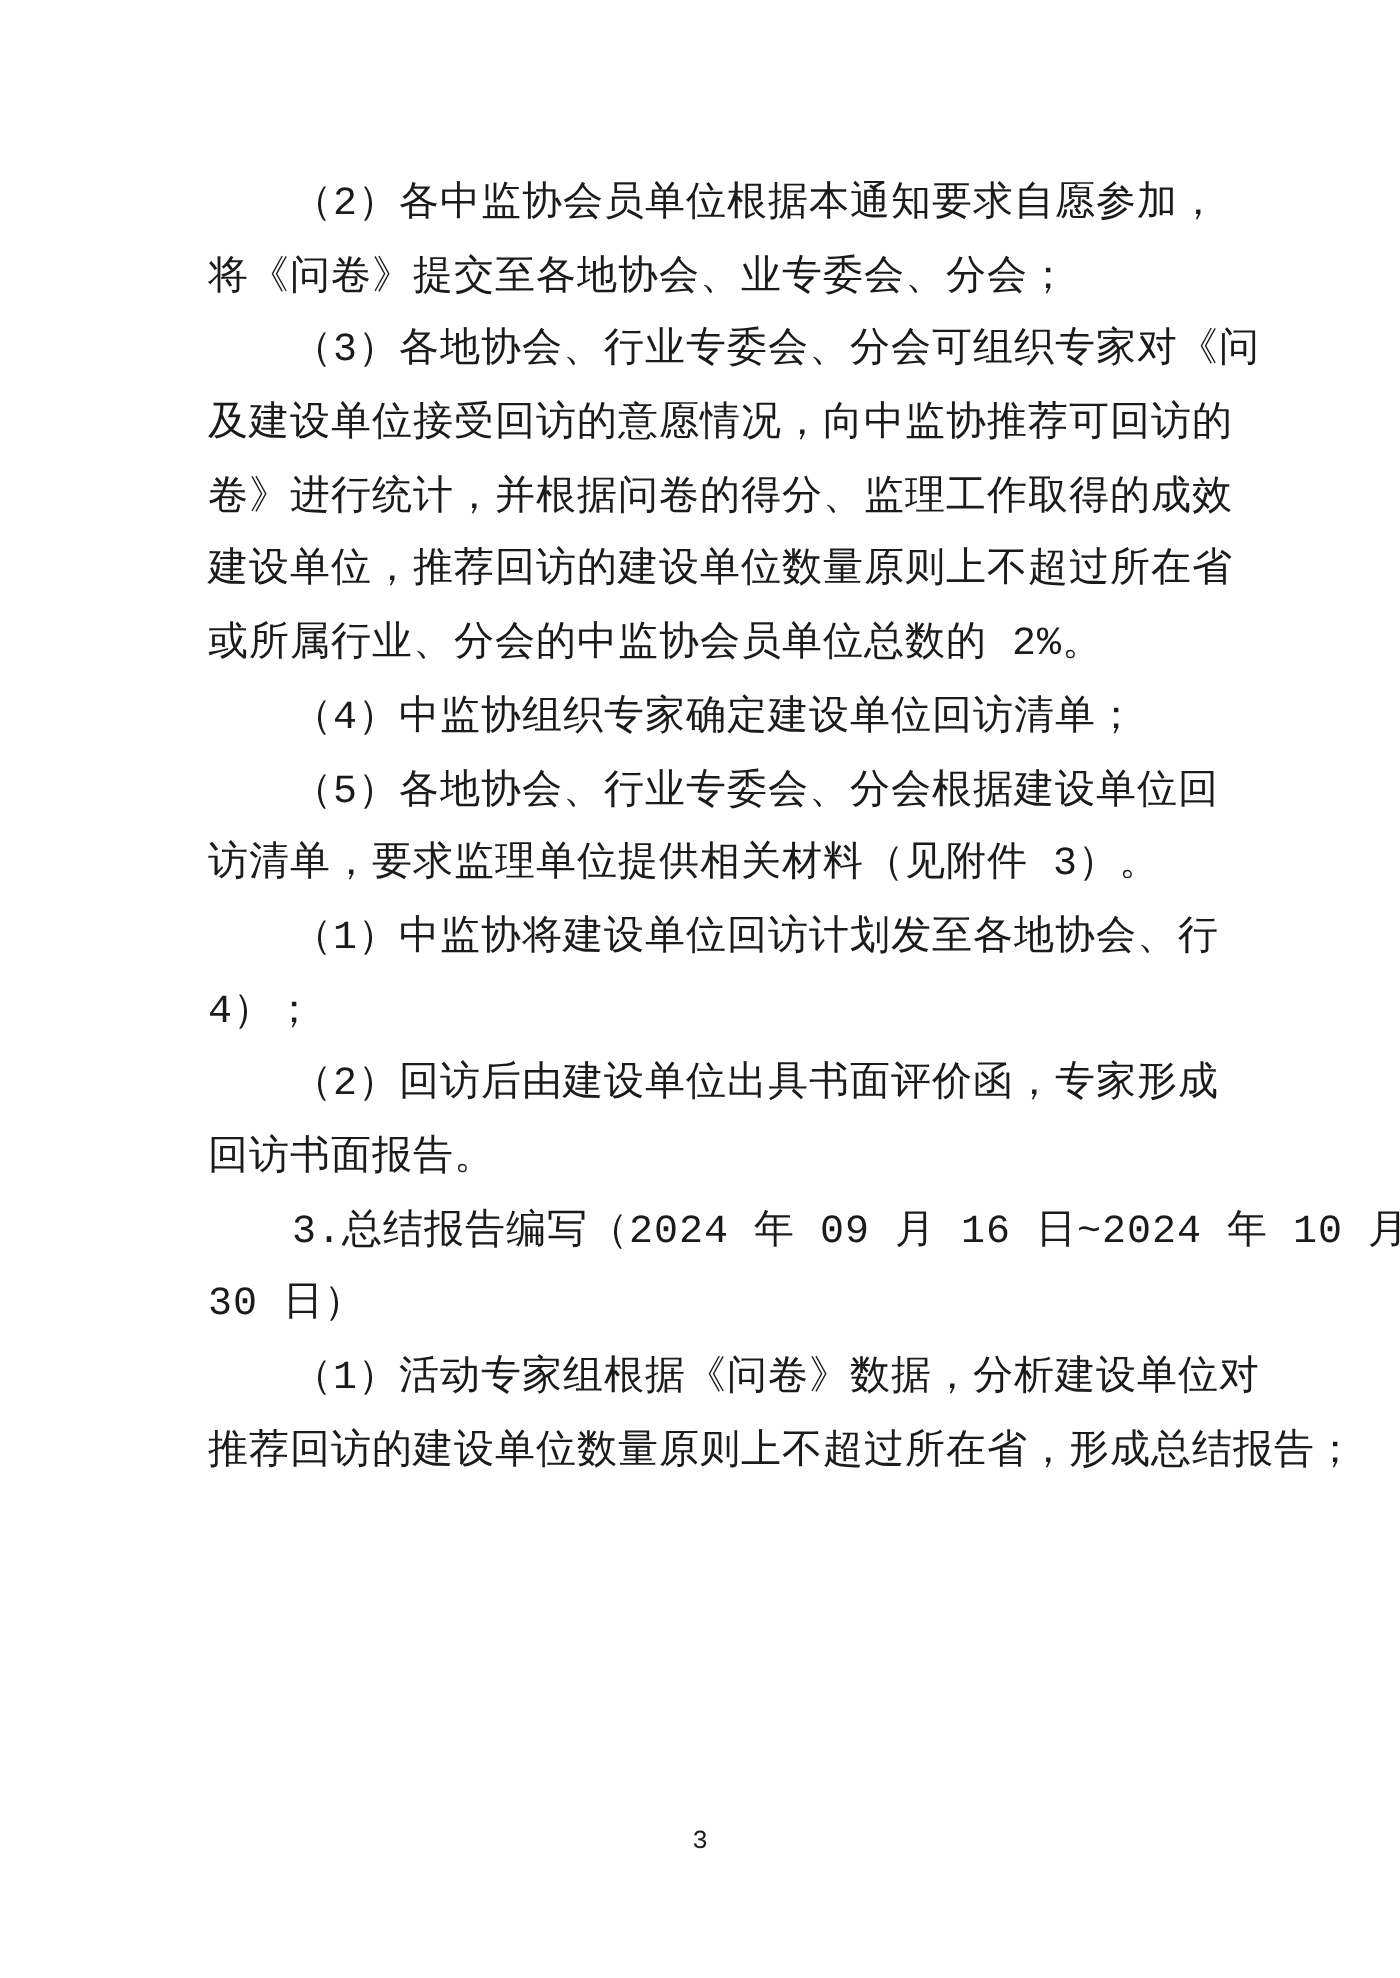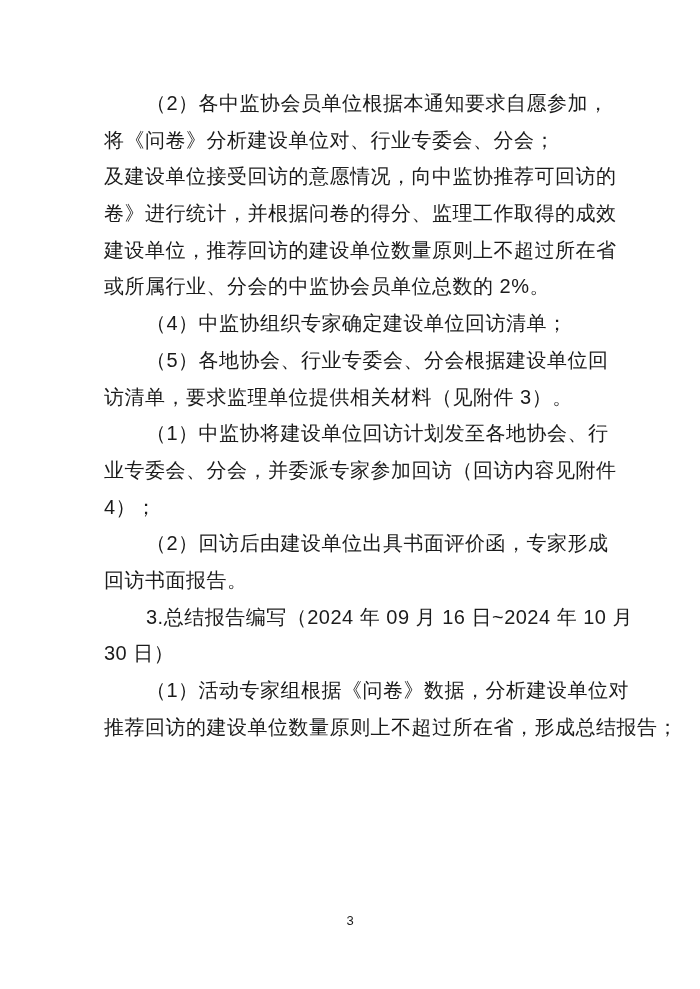--- a/index.html
+++ b/index.html
@@ -6,21 +6,21 @@
     margin: 0;
     padding: 0;
     background: #ffffff;
   }
   .page {
     position: relative;
     width: 700px;
     height: 989px;
     background: #ffffff;
     overflow: hidden;
-    font-family: Liberation Sans, sans-serif;
+    font-family: Liberation Mono, monospace;
     color: #1b1b1b;
   }
   .text-block {
     position: absolute;
     left: 104px;
     top: 85px;
     width: 504px;
   }
   .ln {
     font-size: 20px;
@@ -49,30 +49,30 @@
     line-height: 18px;
     color: #1b1b1b;
   }
 </style>
 </head>
 <body>
 
 <div class="page">
   <div class="text-block">
     <div class="ln ind jst">（2）各中监协会员单位根据本通知要求自愿参加，</div>
-    <div class="ln">将《问卷》分析建设单位对、行业专委会、分会；</div>
+    <div class="ln">将《问卷》提交至各地协会、业专委会、分会；</div>
+    <div class="ln ind jst">（3）各地协会、行业专委会、分会可组织专家对《问</div>
     <div class="ln jst">及建设单位接受回访的意愿情况，向中监协推荐可回访的</div>
     <div class="ln jst">卷》进行统计，并根据问卷的得分、监理工作取得的成效</div>
     <div class="ln jst">建设单位，推荐回访的建设单位数量原则上不超过所在省</div>
     <div class="ln">或所属行业、分会的中监协会员单位总数的 2%。</div>
     <div class="ln ind">（4）中监协组织专家确定建设单位回访清单；</div>
     <div class="ln ind jst">（5）各地协会、行业专委会、分会根据建设单位回</div>
     <div class="ln">访清单，要求监理单位提供相关材料（见附件 3）。</div>
     <div class="ln ind jst">（1）中监协将建设单位回访计划发至各地协会、行</div>
-    <div class="ln jst">业专委会、分会，并委派专家参加回访（回访内容见附件</div>
     <div class="ln">4）；</div>
     <div class="ln ind jst">（2）回访后由建设单位出具书面评价函，专家形成</div>
     <div class="ln">回访书面报告。</div>
     <div class="ln ind jst">3.总结报告编写（2024 年 09 月 16 日~2024 年 10 月</div>
     <div class="ln">30 日）</div>
     <div class="ln ind jst">（1）活动专家组根据《问卷》数据，分析建设单位对</div>
     <div class="ln">推荐回访的建设单位数量原则上不超过所在省，形成总结报告；</div>
   </div>
   <div class="footer">3</div>
 </div>

